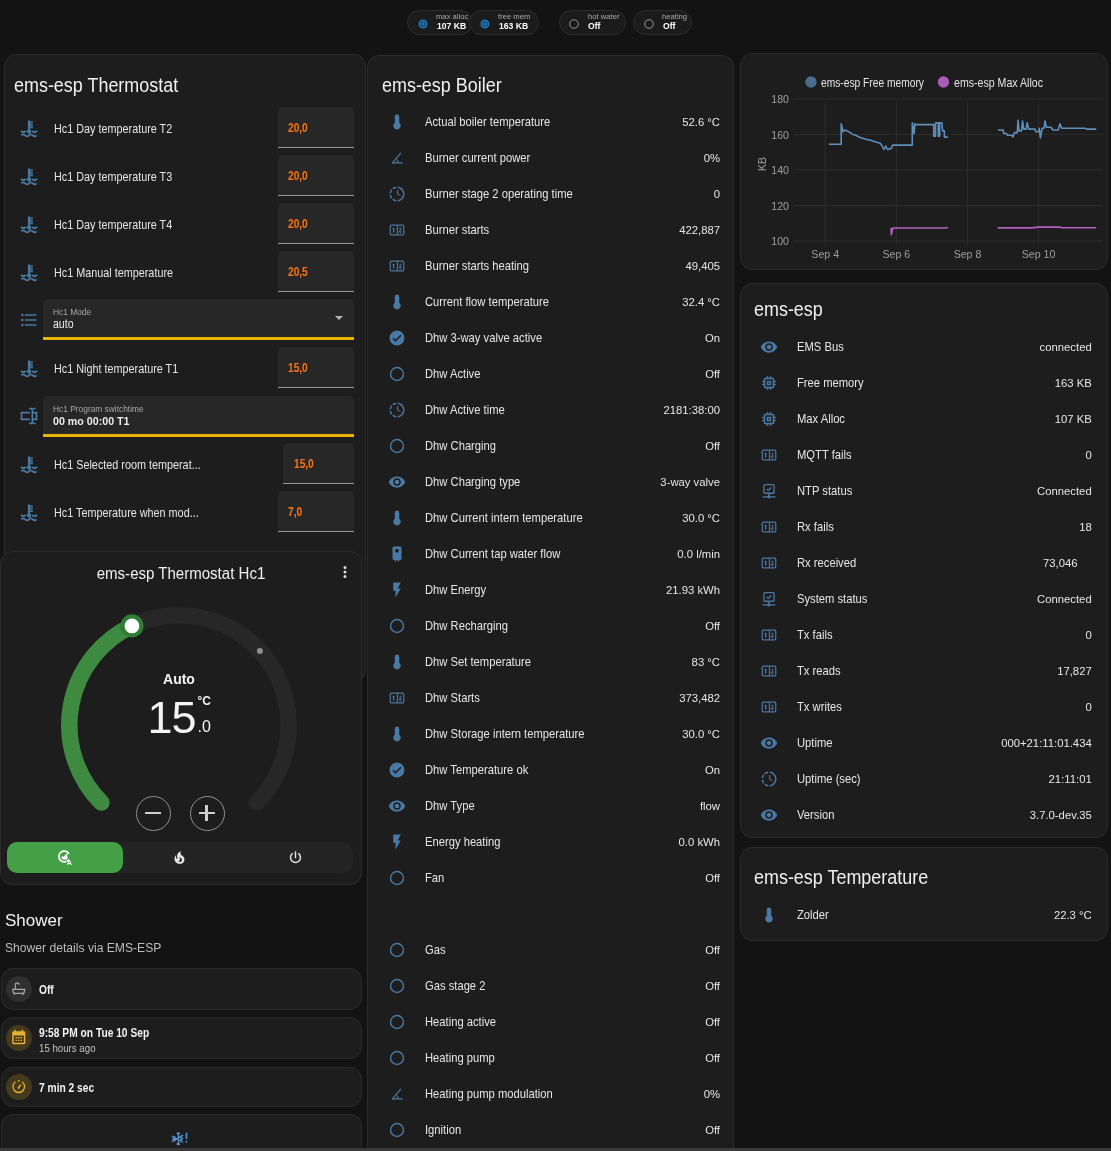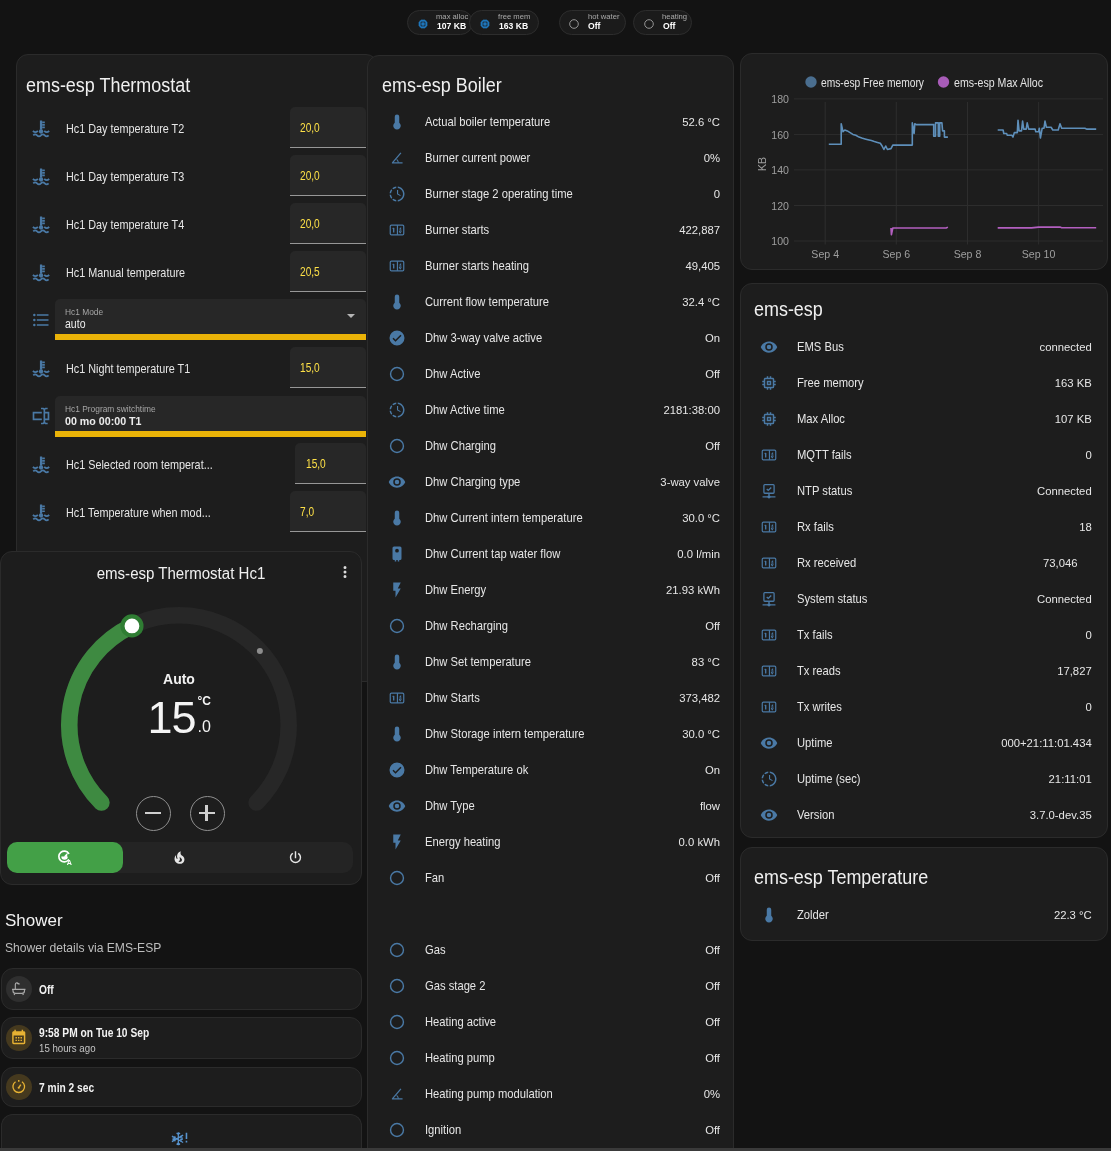--- a/index.html
+++ b/index.html
@@ -2,33 +2,33 @@
 <html><head><meta charset="utf-8">
 <style>
 html,body{margin:0;padding:0}
 body{width:1111px;height:1151px;background:#131313;font-family:"Liberation Sans",sans-serif;position:relative;overflow:hidden;color:#e8e8e8}
 .card{position:absolute;background:#1d1d1d;border:1px solid #2b2b2b;border-radius:12px;box-sizing:border-box}
 .ct{position:absolute;font-size:19.5px;color:#f0f0f0;white-space:nowrap;transform:scaleX(.92);transform-origin:left center}
 .row{position:absolute;left:0;width:100%;height:36px}
 .ic{position:absolute;width:18px;height:18px;top:50%;margin-top:-9px}
 .lb{position:absolute;font-size:12.2px;color:#e6e6e6;top:50%;transform:translateY(-50%) scaleX(.92);transform-origin:left center;white-space:nowrap}
 .vl{position:absolute;font-size:11.3px;color:#e6e6e6;top:50%;transform:translateY(-50%);white-space:nowrap}
-.nbox{position:absolute;background:#272727;border-bottom:1px solid #979797;border-radius:5px 5px 0 0;box-sizing:border-box;font-size:13px;font-weight:normal;color:#fde047}
+.nbox{position:absolute;background:#272727;border-bottom:1px solid #979797;border-radius:5px 5px 0 0;box-sizing:border-box;font-size:13px;font-weight:bold;color:#f97316}
 .nbox span{position:absolute;left:10.5px;top:50%;transform:translateY(-50%) scaleX(.78);transform-origin:left center}
 .chip{position:absolute;top:10px;height:25px;background:#1b1b1b;border:1px solid #2d2d2d;border-radius:13px;box-sizing:border-box}
 .chip .cic{position:absolute;left:8.5px;top:6.5px;width:12px;height:12px}
 .chip .cl{position:absolute;left:28px;top:1.5px;font-size:9px;color:#ababab;white-space:nowrap;transform:scale(.85,.8);transform-origin:left top}
 .chip .cv{position:absolute;left:28.5px;top:9.5px;font-size:11px;font-weight:bold;color:#fff;white-space:nowrap;transform:scale(.78,.78);transform-origin:left top}
 .tile{position:absolute;left:.5px;width:361px;background:#1d1d1d;border:1px solid #2b2b2b;border-radius:12px;box-sizing:border-box}
 .tcirc{position:absolute;left:4px;top:50%;margin-top:-13px;width:26px;height:26px;border-radius:50%}
 .tt{position:absolute;left:37.5px;font-size:12.8px;font-weight:bold;color:#f2f2f2;white-space:nowrap;transform:scaleX(.8);transform-origin:left center}
 .ts{position:absolute;left:37.5px;font-size:11px;color:#c4c4c4;white-space:nowrap;transform:scaleX(.88);transform-origin:left center}
 .lic{left:13.5px;width:20px;height:20px;margin-top:-10.5px}
 .llb{left:48.5px;font-size:13.2px;transform:translateY(-50%) scaleX(.82);}
-.sel{position:absolute;background:#272727;border-bottom:6px solid #eab308;border-radius:5px 5px 0 0;box-sizing:border-box}
+.sel{position:absolute;background:#272727;border-bottom:3px solid #eab308;border-radius:5px 5px 0 0;box-sizing:border-box}
 .sel .sl{position:absolute;left:9.5px;top:8.5px;font-size:9.3px;color:#a6a6a6;white-space:nowrap;transform:scaleX(.9);transform-origin:left top}
 .sel .sv{position:absolute;left:9.5px;top:18.5px;font-size:12.7px;color:#ececec;white-space:nowrap;transform:scaleX(.83);transform-origin:left top}
 .sel .car{position:absolute;right:11px;top:50%;margin-top:-2px;width:0;height:0;border-left:4.5px solid transparent;border-right:4.5px solid transparent;border-top:4.5px solid #b5b5b5}
 svg{display:block}
 </style></head>
 <body>
 <svg width="0" height="0" style="position:absolute">
     <defs>
 <symbol id="coolant" viewBox="0 0 24 24">
         <g stroke="currentColor" fill="none">
@@ -163,21 +163,21 @@
     <span class="cv">Off</span>
   </div>
 <div class="chip" style="left:633px;width:59px">
     <svg class="cic" viewBox="0 0 24 24" style="color:#9b9b9b">
       <use href="#circ"></use>
     </svg>
     <span class="cl">heating</span>
     <span class="cv">Off</span>
   </div>
 
-<div class="card" id="c1" style="left:16px;top:54px;width:362px;height:628px">
+<div class="card" id="c1" style="left:4px;top:54px;width:362px;height:628px">
 <div class="ct" style="left:9px;top:18.5px">ems-esp Thermostat</div>
 <div class="row" style="top:55px">
       <svg class="ic lic" style="color:#4a79a5">
         <use href="#coolant"></use>
       </svg>
       <span class="lb llb">Hc1 Day temperature T2</span>
     </div>
 <div class="nbox" style="left:272.5px;top:52px;width:76px;height:41px">
       <span>20,0</span>
     </div>

